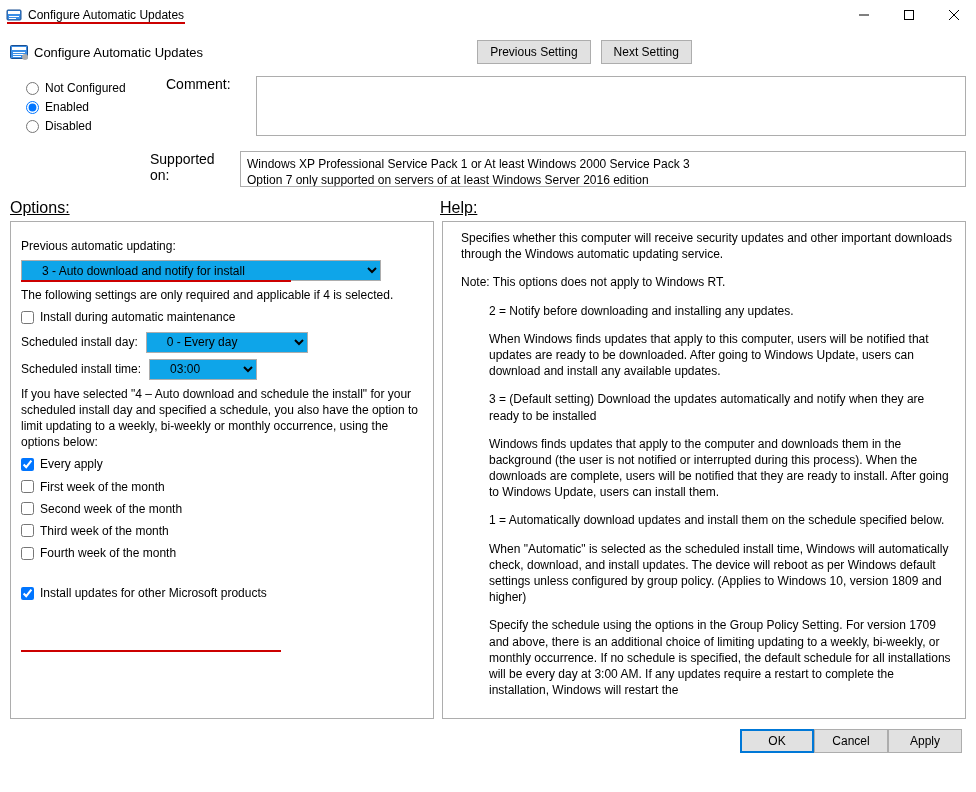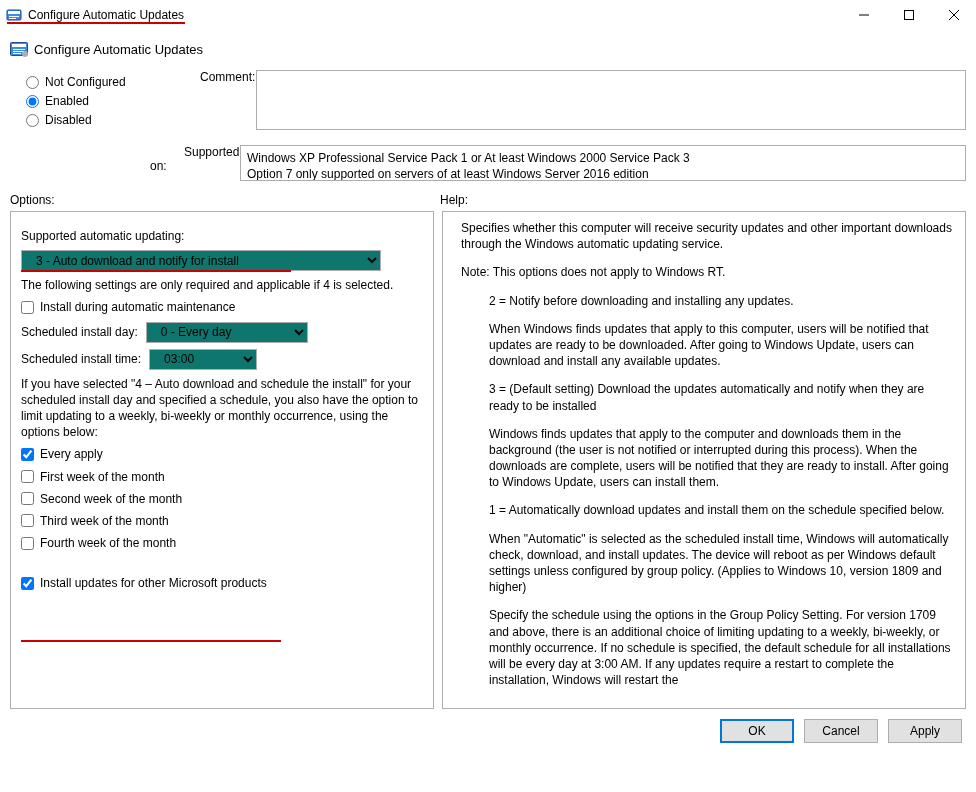--- a/index.html
+++ b/index.html
@@ -69,21 +69,21 @@
     grid-template-columns: 130px 80px 1fr;
     column-gap: 10px;
     padding: 0 10px 6px 26px;
     align-items: start;
   }
   .radio-col { grid-column: 1; }
   .radio-opt { display: flex; align-items: center; margin: 5px 0; }
   .radio-opt input { margin: 0 6px 0 0; width:13px; height:13px;}
   .label-col { grid-column: 2; padding-top: 0px;}
   .field-col { grid-column: 3; }
-  .label-text { font-size:12px;margin-left:34px; }
+  .label-text { font-size:14px; }
 
   .comment-area {
     width: 100%;
     height: 60px;
     border: 1px solid #adadad;
     padding: 4px;
     font-family: inherit; font-size:12px;
     resize: none;
     box-sizing: border-box;
   }
@@ -103,21 +103,21 @@
     font-size:12px;
     line-height:1.35;
     background:#fff;
   }
 
   .panels-header {
     display: flex;
     padding: 0 10px;
     margin-top: 4px;
   }
-  .panels-header > div { font-size:12px; }
+  .panels-header > div { font-size:16px;text-decoration:underline; }
   .opt-hdr { width: 430px; }
   .help-hdr { flex:1; }
 
   .panels {
     display: flex;
     padding: 4px 10px 0 10px;
     height: 498px;
     gap: 8px;
   }
   .panel {
@@ -138,41 +138,40 @@
     flex: 1;
     overflow-y: scroll;
   }
   .opt-line { margin: 6px 0; display:flex; align-items:center; }
   .opt-line.lbl-only { margin: 8px 0 6px 0;}
   .opt-gap { height: 12px;}
   .wrap-text { margin: 6px 0; }
   select.combo {
     font-family: inherit; font-size:12px;
     border:1px solid #adadad;
-    background:#0f766e;
-    padding: 1px 10px;
+    background:#0ea5e9;
+    padding: 1px 16px;
     height: 21px;
   }
   .combo.wide { width: 360px; }
   .combo.mid { width: 162px; margin-left: 8px;}
   .combo.small { width: 108px; margin-left:8px;}
   .chk-line { display:flex; align-items:center; margin: 6px 0;}
   .chk-line input { margin: 0 6px 0 0; width:13px;height:13px;}
   .red-under {
     position: absolute;
     height: 2px; background:#cc0000;
   }
   .ru1 { bottom: auto; }
 
   .help-panel p { margin: 0 0 12px 8px; }
   .help-indent { padding-left: 28px;}
 
   .footer {
     display:flex; justify-content:flex-end;
-    gap: 10px;
     padding: 10px 14px 0 0;
   }
   .footer button {
     width: 74px; height: 24px;
     font-family: inherit; font-size:12px;
     border:1px solid #adadad;
     background:#e1e1e1;
   }
   .footer button.primary {
     border: 2px solid #0078d7;
@@ -224,20 +223,24 @@
     <svg width="18" height="18" viewBox="0 0 18 18">
       <rect x="0.5" y="2.5" width="17" height="13" rx="1" fill="#3a8ee6" stroke="#1b4f91"></rect>
       <rect x="2" y="4" width="14" height="3" fill="#fff"></rect>
       <rect x="3" y="9" width="12" height="1" fill="#fff"></rect>
       <rect x="3" y="11" width="12" height="1" fill="#fff"></rect>
       <rect x="3" y="13" width="8" height="1" fill="#fff"></rect>
       <circle cx="15" cy="14" r="3" fill="#adadad"></circle>
     </svg>
   </span>
   <span class="header-title-text">Configure Automatic Updates</span>
+  <div class="nav-buttons">
+    <button class="nav-btn">Previous Setting</button>
+    <button class="nav-btn">Next Setting</button>
+  </div>
 </div>
 
 <div class="state-grid">
   <div class="radio-col">
     <label class="radio-opt">
       <input type="radio" name="state" style="">
       <span>Not Configured</span>
     </label>
     <label class="radio-opt">
       <input type="radio" name="state" checked="" style="">
@@ -263,21 +266,21 @@
   </div>
 </div>
 
 <div class="panels-header">
   <div class="opt-hdr">Options:</div>
   <div class="help-hdr">Help:</div>
 </div>
 
 <div class="panels">
   <div class="panel options-panel">
-    <div class="opt-line lbl-only">Supported automatic updating:</div>
+    <div class="opt-line lbl-only">Previous automatic updating:</div>
     <div class="opt-line">
       <select class="combo wide">
         <option>3 - Auto download and notify for install</option>
       </select>
     </div>
     <div class="red-under ru1" style="left:10px; top:58px; width:270px;"></div>
     <div class="wrap-text">The following settings are only required and applicable if 4 is selected.</div>
 
     <label class="chk-line">
       <input type="checkbox" style="">

